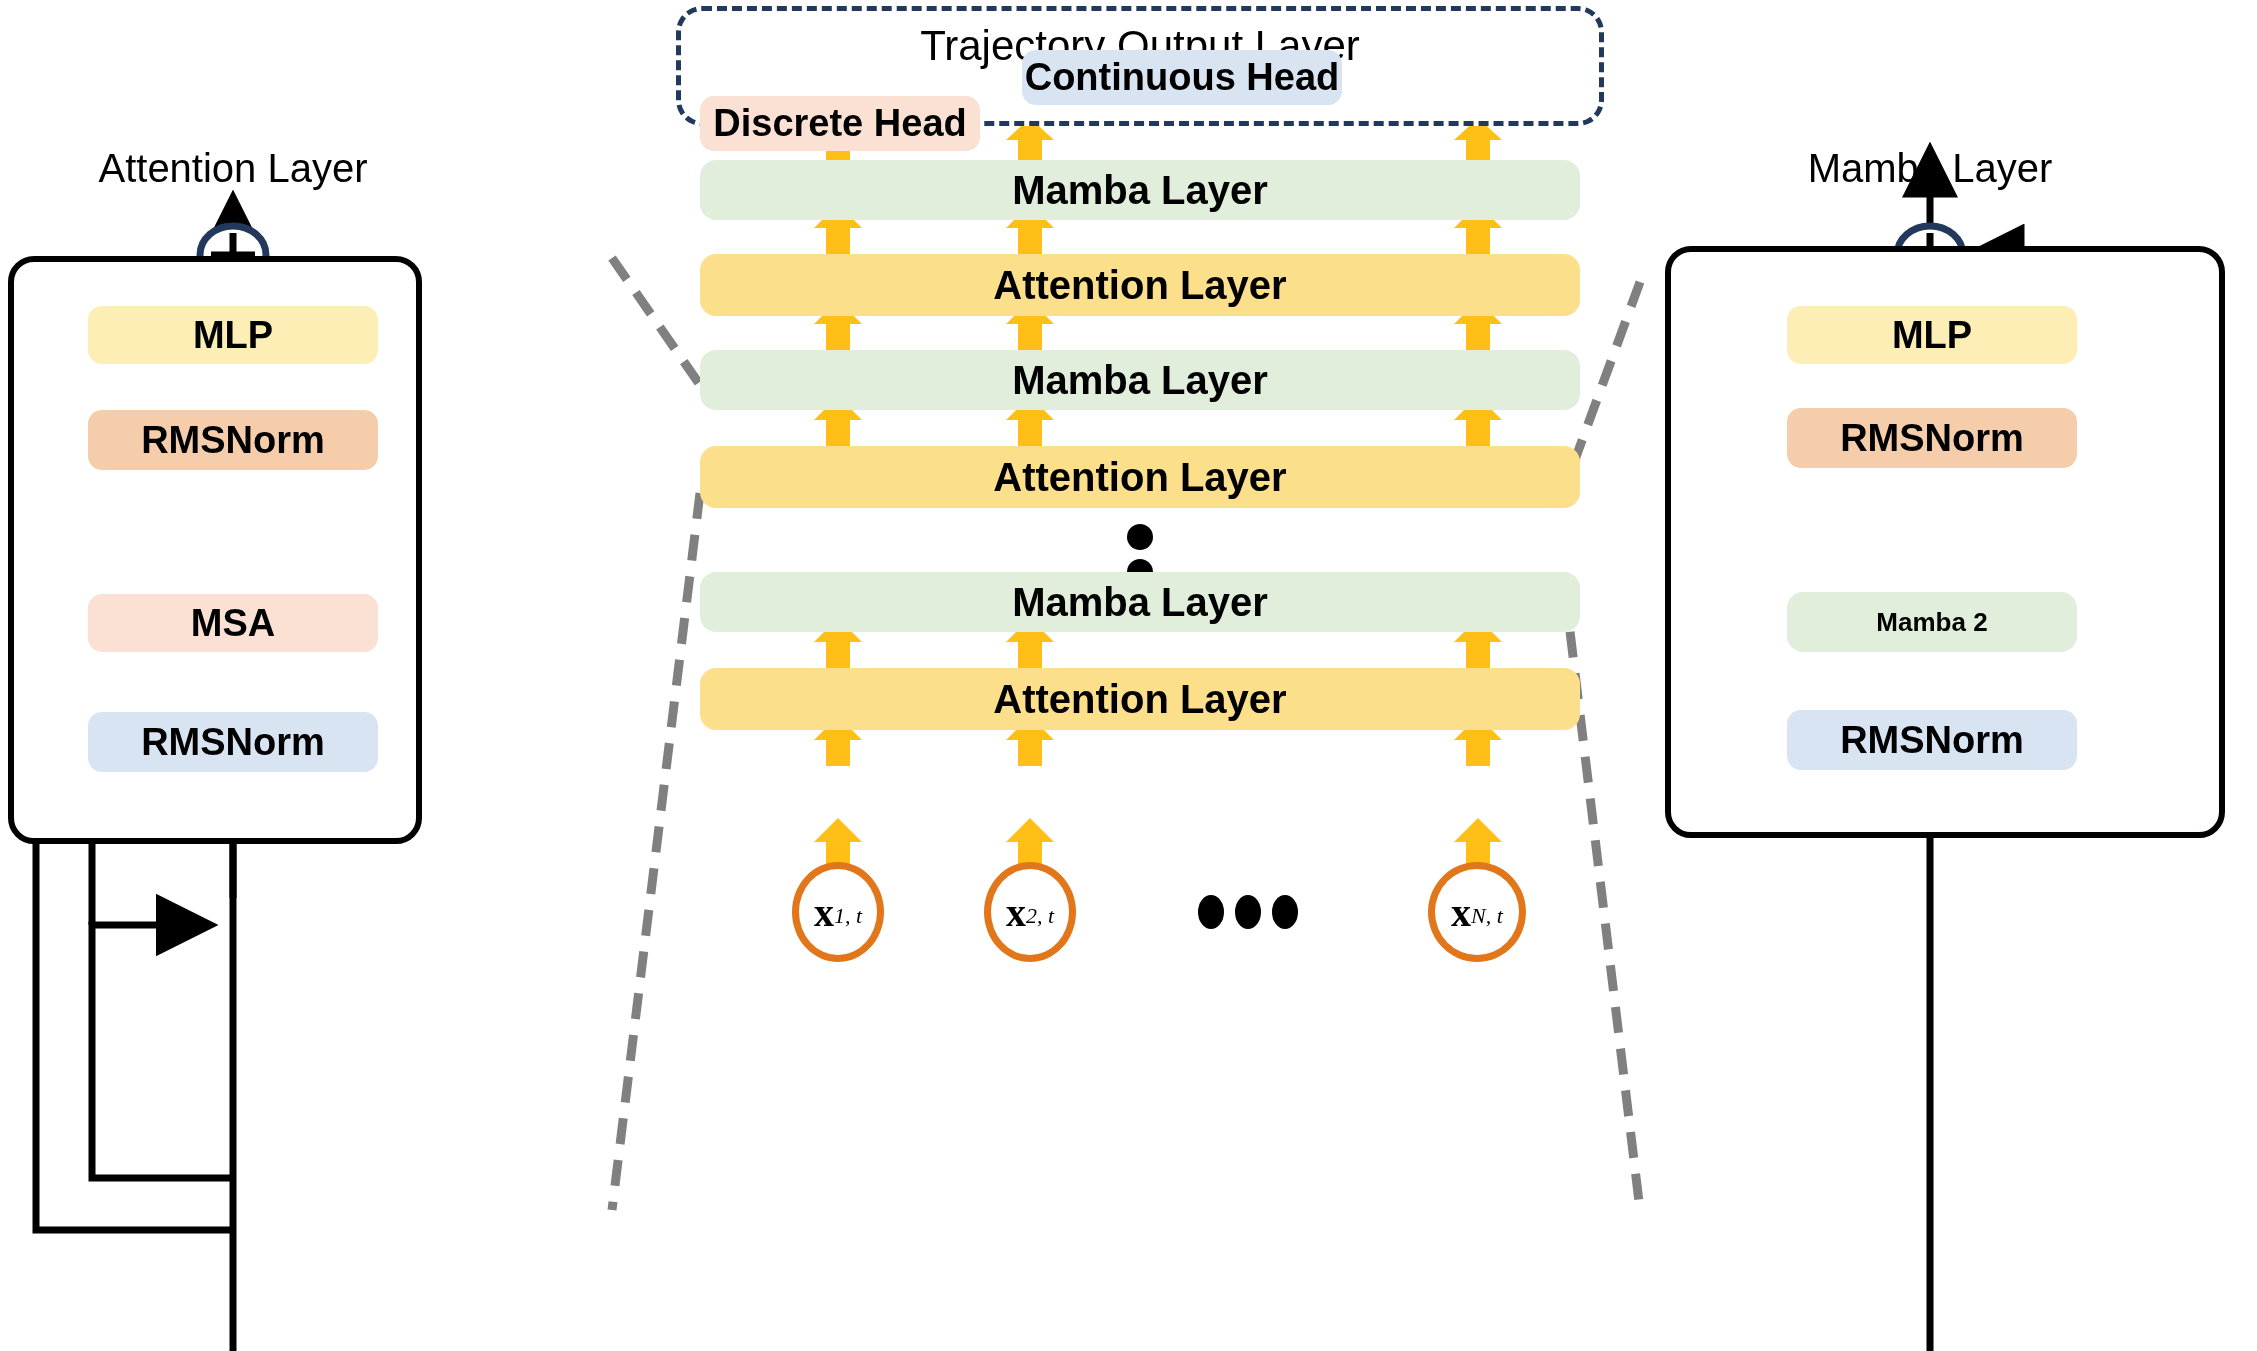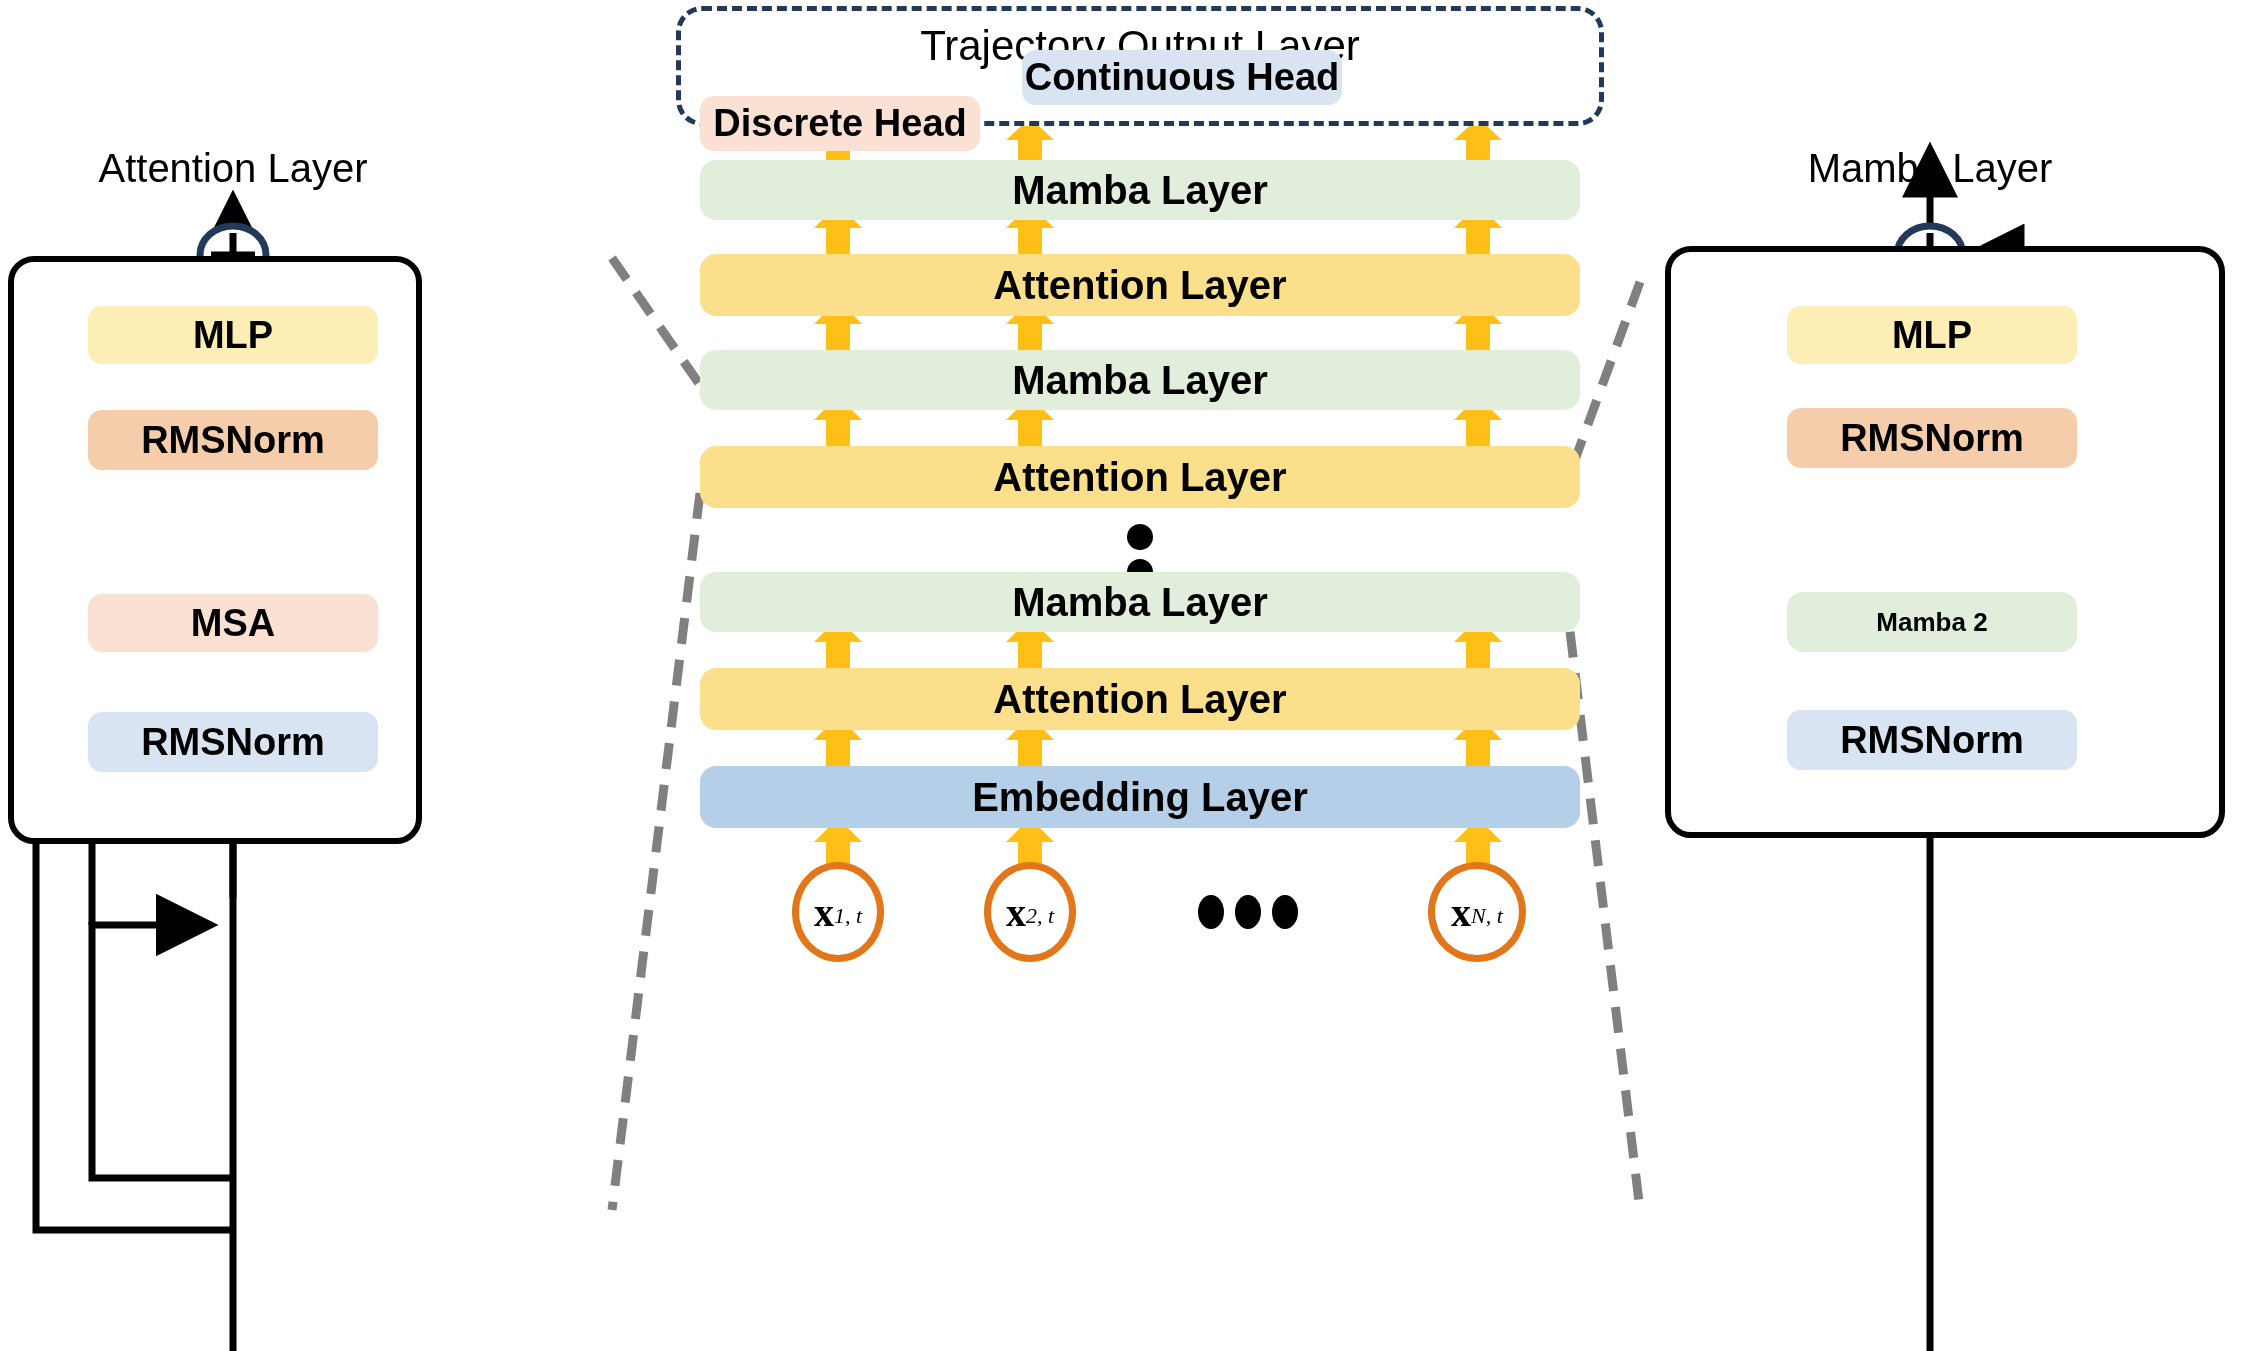--- a/index.html
+++ b/index.html
@@ -257,23 +257,20 @@
     </div>
 
   <div class="blk stack-blk" style="left:700px; top:572px; width:880px; height:60px; background:#e2eedc;">
     <span>Mamba Layer</span>
   </div>
 
   <div class="blk stack-blk" style="left:700px; top:668px; width:880px; height:62px; background:#fbdf8b;">
     <span>Attention Layer</span>
   </div>
 
-  <div class="blk stack-blk" style="left:700px; top:766px; width:880px; height:62px; background:#b5cfe8;">
-    <span>Embedding Layer</span>
-  </div>
 
   <div class="token-ellipse" style="left:792px; top:862px; width:92px; height:100px;">
     <span class="tok-main">x</span>
       <span class="tok-sub">1, t</span>
   </div>
 
   <div class="token-ellipse" style="left:984px; top:862px; width:92px; height:100px;">
     <span class="tok-main">x</span>
       <span class="tok-sub">2, t</span>
   </div>

